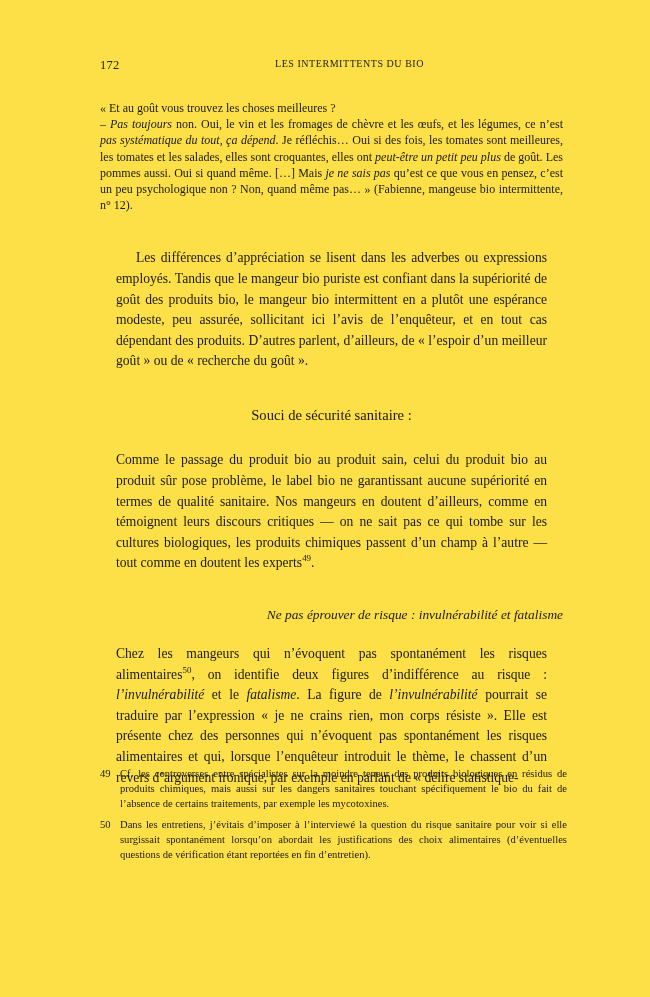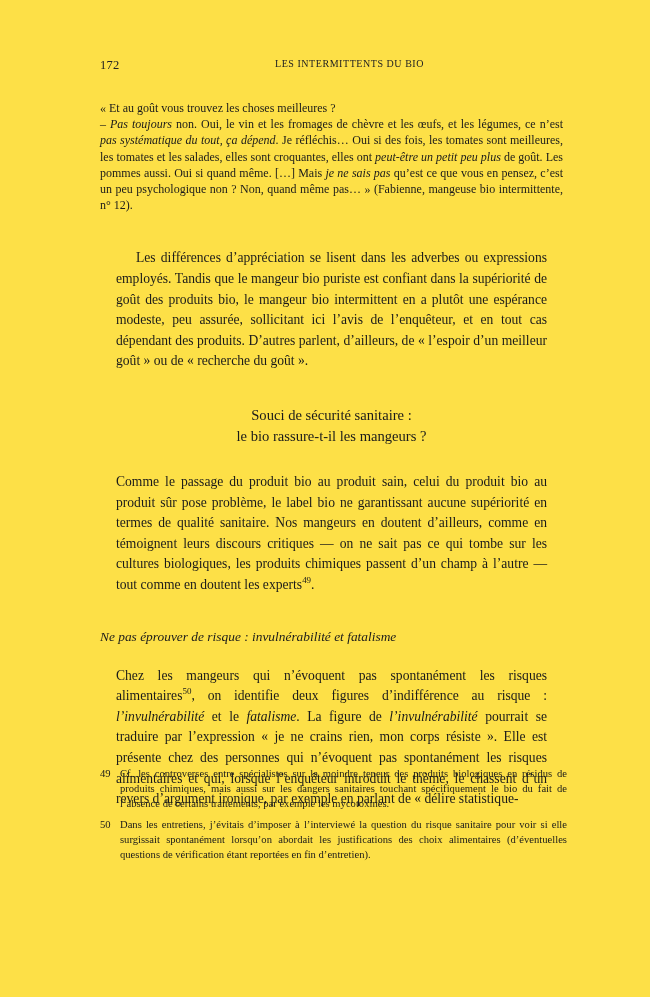--- a/index.html
+++ b/index.html
@@ -81,21 +81,21 @@
   .section-heading {
     text-align: center;
     font-size: 14.6px;
     line-height: 21.5px;
     margin-top: 33px;
     margin-bottom: 24px;
   }
   .section-heading .ln { display: block; }
 
   .sub-heading {
-    text-align: left;
+    text-align: right;
     font-style: italic;
     font-size: 13.4px;
     line-height: 19px;
     margin-top: 31px;
     margin-bottom: 20px;
   }
 
   sup {
     font-size: 0.66em;
     vertical-align: super;
@@ -142,21 +142,20 @@
 
     <div class="quote">
       <span>« Et au goût vous trouvez les choses meilleures ?</span><br>
       <span>– <em>Pas toujours</em> non. Oui, le vin et les fromages de chèvre et les œufs, et les légumes, ce n’est <em>pas systématique du tout, ça dépend</em>. Je réfléchis… Oui si des fois, les tomates sont meilleures, les tomates et les salades, elles sont croquantes, elles ont <em>peut-être un petit peu plus</em> de goût. Les pommes aussi. Oui si quand même. […] Mais <em>je ne sais pas</em> qu’est ce que vous en pensez, c’est un peu psychologique non ? Non, quand même pas… » (Fabienne, mangeuse bio intermittente, n° 12).</span>
     </div>
 
     <p class="body-par">Les différences d’appréciation se lisent dans les adverbes ou expressions employés. Tandis que le mangeur bio puriste est confiant dans la supériorité de goût des produits bio, le mangeur bio intermittent en a plutôt une espérance modeste, peu assurée, sollicitant ici l’avis de l’enquêteur, et en tout cas dépendant des produits. D’autres parlent, d’ailleurs, de « l’espoir d’un meilleur goût » ou de « recherche du goût ».</p>
 
     <div class="section-heading">
       <span class="ln">Souci de sécurité sanitaire :</span>
-      <span class="ln">le bio rassure-t-il les mangeurs ?</span>
     </div>
 
     <p class="body-par noindent"><span>Comme le passage du produit bio au produit sain, celui du produit bio au produit sûr pose problème, le label bio ne garantissant aucune supériorité en termes de qualité sanitaire. Nos mangeurs en doutent d’ailleurs, comme en témoignent leurs discours critiques — on ne sait pas ce qui tombe sur les cultures biologiques, les produits chimiques passent d’un champ à l’autre — tout comme en doutent les experts</span><sup>49</sup><span>.</span></p>
 
     <div class="sub-heading">Ne pas éprouver de risque : invulnérabilité et fatalisme</div>
 
     <p class="body-par noindent"><span>Chez les mangeurs qui n’évoquent pas spontanément les risques alimentaires</span><sup>50</sup>, on identifie deux figures d’indifférence au risque : <em>l’invulnérabilité</em> et le <em>fatalisme</em>. La figure de <em>l’invulnérabilité</em> pourrait se traduire par l’expression « je ne crains rien, mon corps résiste ». Elle est présente chez des personnes qui n’évoquent pas spontanément les risques alimentaires et qui, lorsque l’enquêteur introduit le thème, le chassent d’un revers d’argument ironique, par exemple en parlant de « délire statistique-</p>
 
   </div>
 

